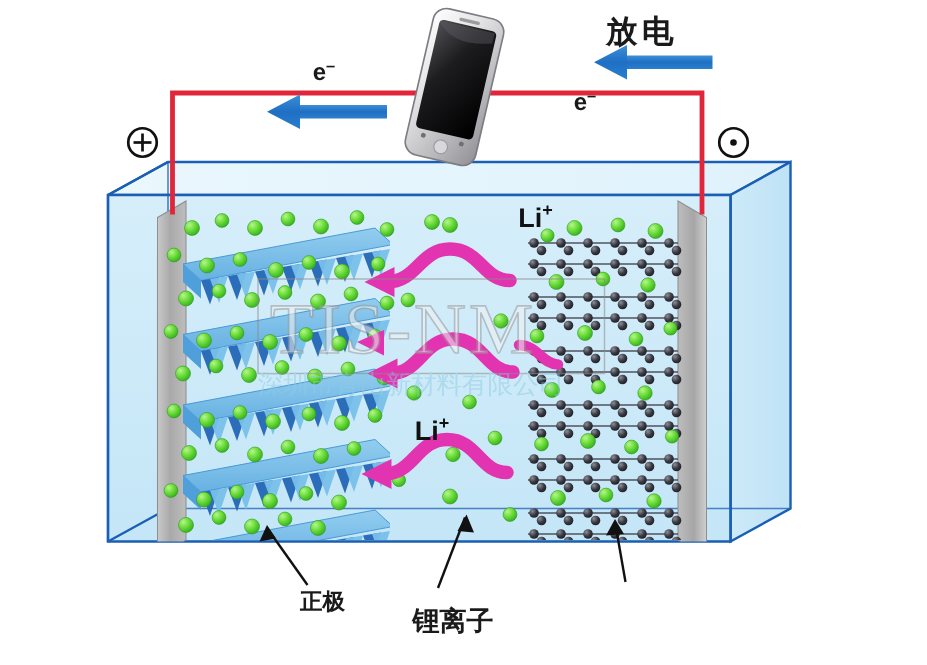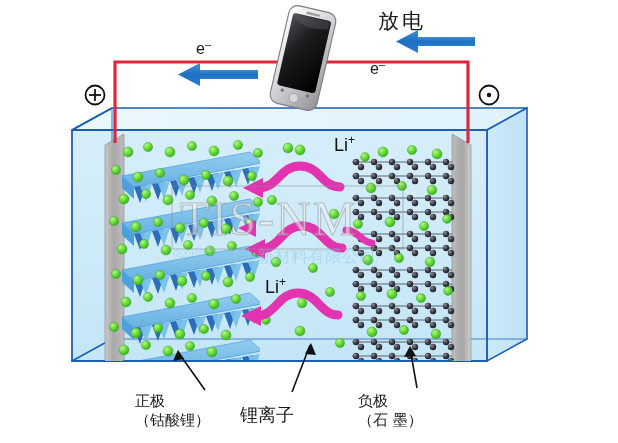--- a/index.html
+++ b/index.html
@@ -1,20 +1,20 @@
 <!DOCTYPE html>
 <html><head>
 <meta charset="utf-8">
 <style>
   html,body{margin:0;padding:0;background:#ffffff;}
   body{width:618px;height:443px;overflow:hidden;font-family:"Liberation Sans","DejaVu Sans",sans-serif;}
   #stage{position:relative;width:618px;height:443px;background:#ffffff;}
   .abs{position:absolute;}
   svg{display:block;}
-  .lbl{position:absolute;color:#1a1a1a;font-weight:normal;text-align:left;line-height:1.25;}
+  .lbl{position:absolute;color:#1a1a1a;font-weight:bold;text-align:center;line-height:1.25;}
   .cn{font-family:"DejaVu Sans","Liberation Sans",sans-serif;}
 </style>
 </head>
 <body>
 
 <div id="stage">
 
   <svg class="abs" style="left:0;top:0" width="618" height="443" viewBox="0 0 618 443">
     <defs>
       <linearGradient id="gCell" x1="0" y1="0" x2="0" y2="1">
@@ -576,27 +576,22 @@
   <div class="lbl cn" style="left:378px;top:8px;width:100px;font-size:21px;letter-spacing:3px;">放电</div>
 
   <div class="lbl" style="left:196px;top:38px;width:40px;font-size:16px;">e<sup style="font-size:11px">–</sup></div>
 
   <div class="lbl" style="left:370px;top:58px;width:40px;font-size:16px;">e<sup style="font-size:11px">–</sup></div>
 
   <div class="lbl" style="left:334px;top:133px;width:46px;font-size:18px;color:#111;">Li<sup style="font-size:12px">+</sup></div>
 
   <div class="lbl" style="left:265px;top:275px;width:46px;font-size:18px;color:#111;">Li<sup style="font-size:12px">+</sup></div>
 
-  <div class="lbl cn" style="left:135px;top:392px;width:124px;font-size:15px;">
+  <div class="lbl cn" style="left:153px;top:392px;width:124px;font-size:15px;">
     <div>正极</div>
-    <div>（钴酸锂）</div>
   </div>
 
   <div class="lbl cn" style="left:240px;top:404px;width:124px;font-size:18px;">
     <div>锂离子</div>
   </div>
 
-  <div class="lbl cn" style="left:358px;top:392px;width:124px;font-size:15px;">
-    <div>负极</div>
-    <div>（石 墨）</div>
-  </div>
 
 </div>
 
 </body></html>

